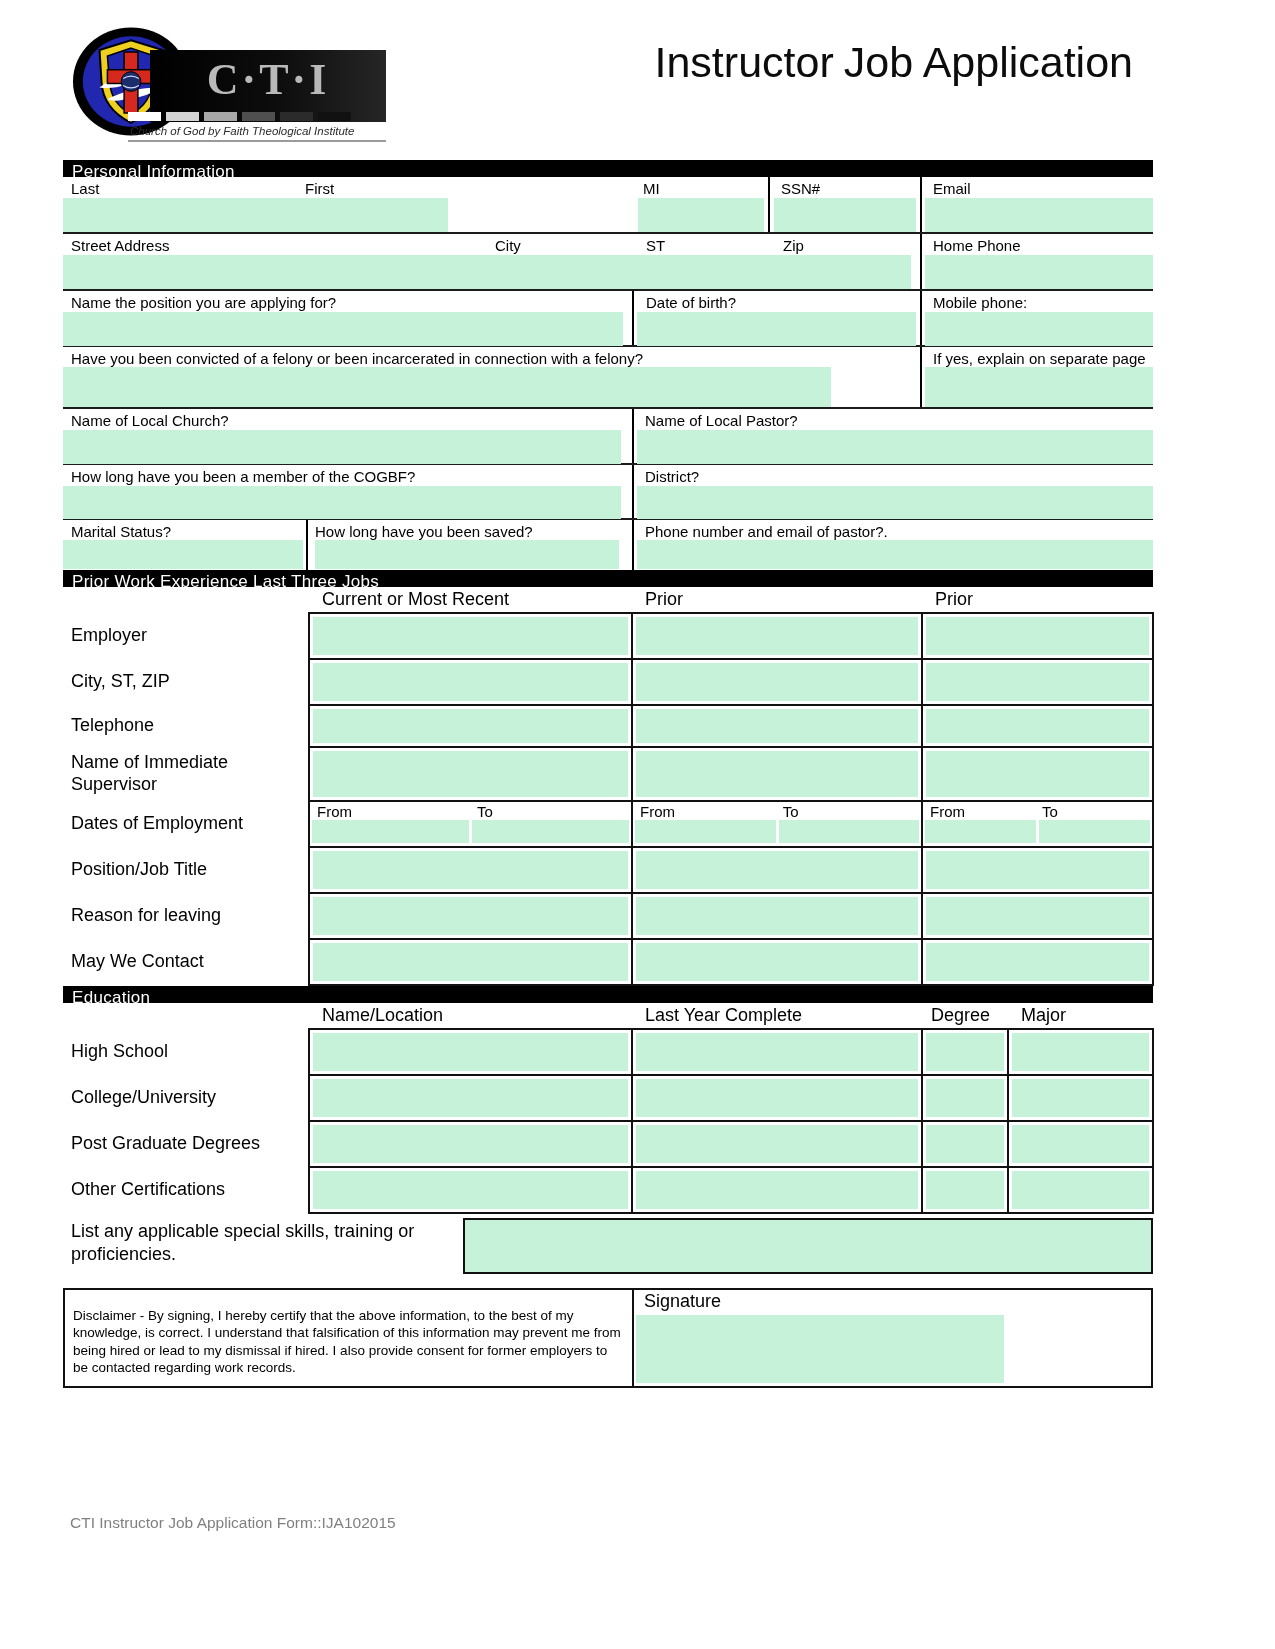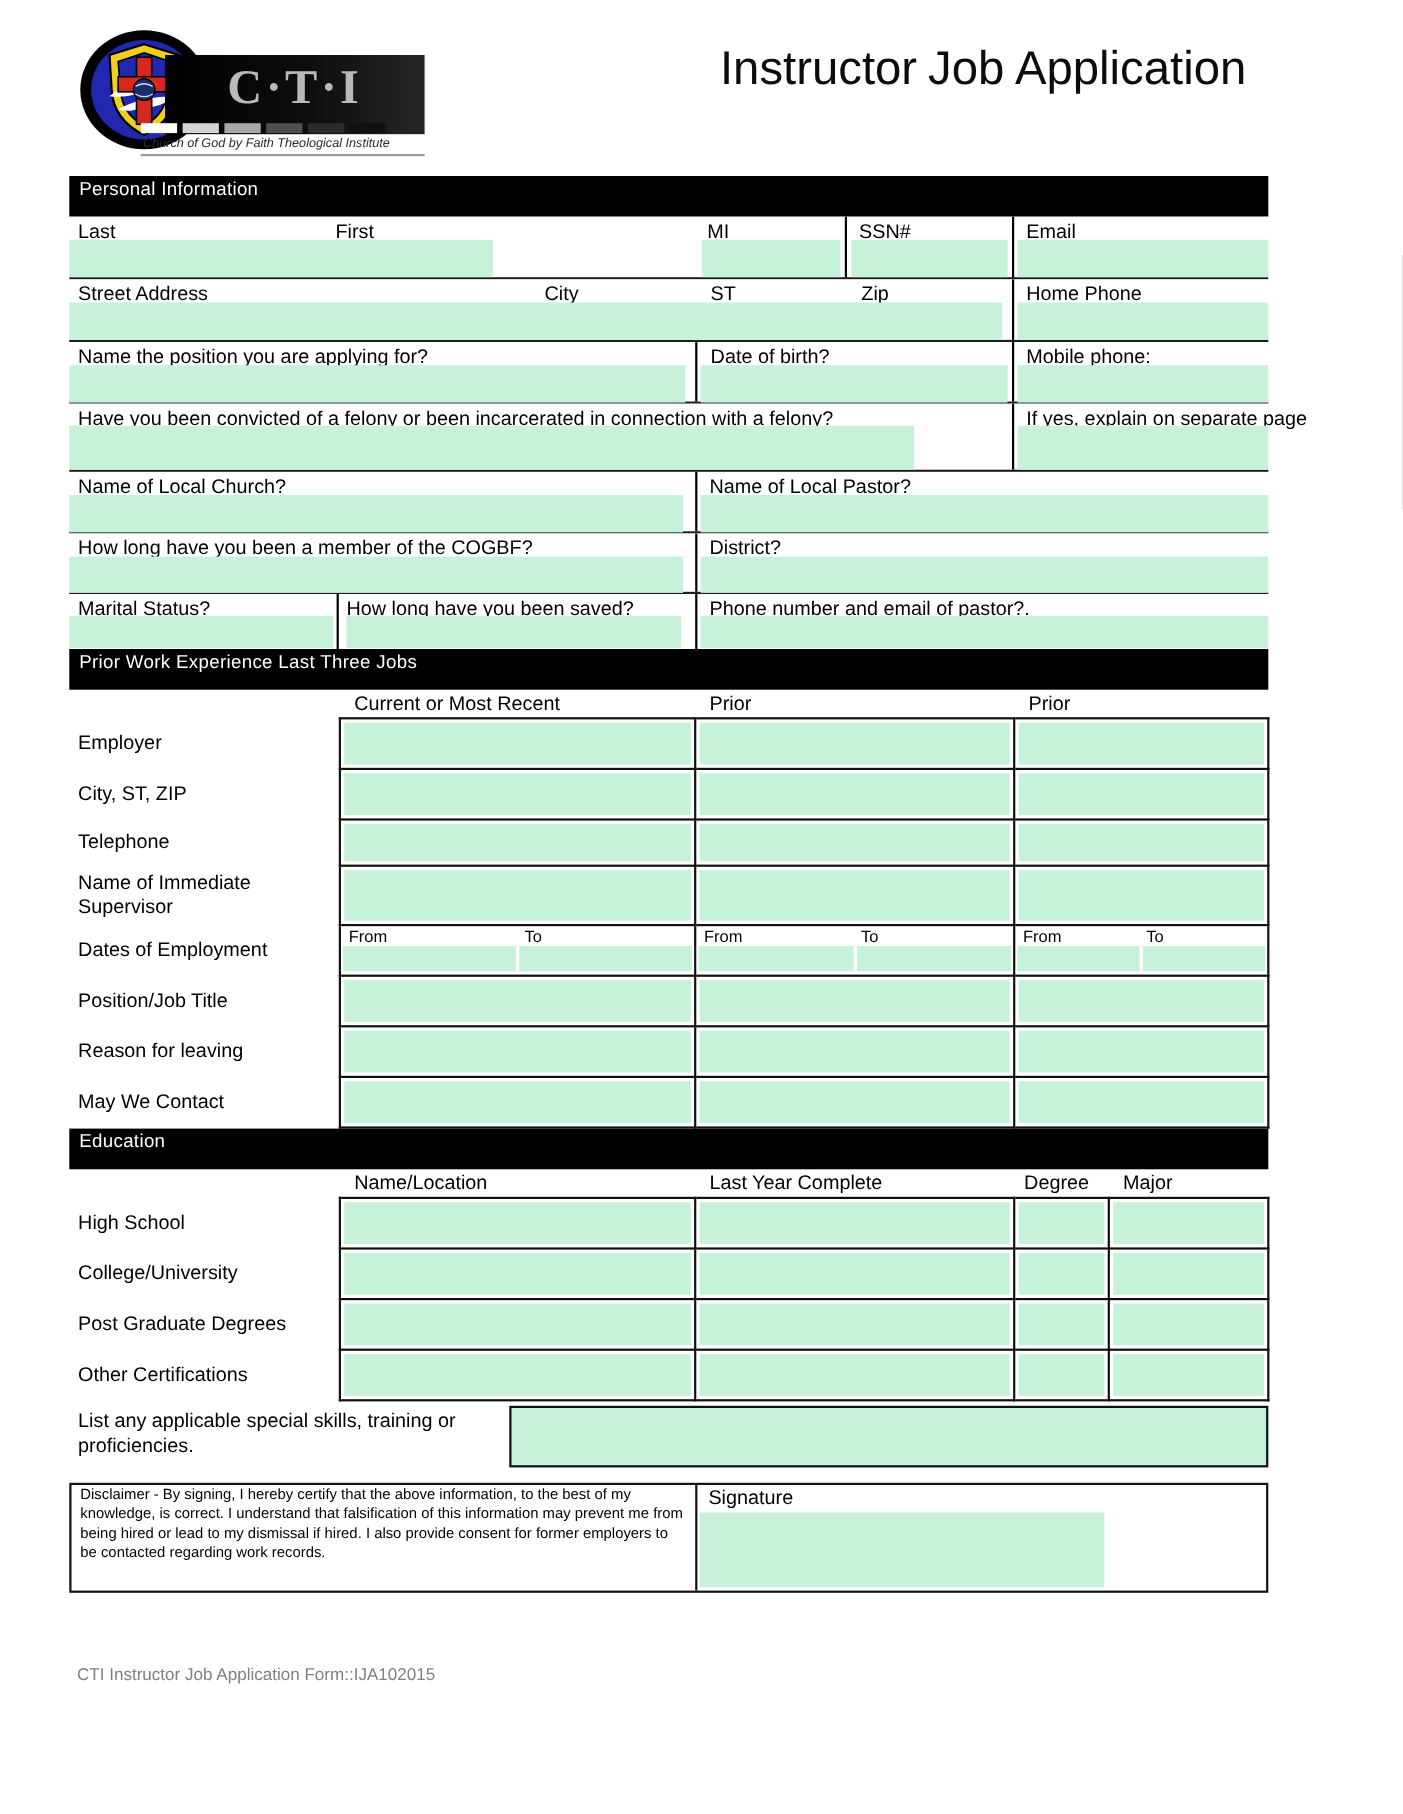--- a/index.html
+++ b/index.html
@@ -18,26 +18,26 @@
     font-style:italic; color:#2b2b2b; white-space:nowrap;}
   .logo-rule{position:absolute; left:128px; top:140px; width:258px; height:2px; background:#9a9a9a;}
   .emblem{position:absolute; left:72px; top:26px; width:118px; height:113px;}
   .doc-title{position:absolute; left:600px; top:38px; width:533px; text-align:right;
     font-size:43px; color:#0c0c0c; white-space:nowrap;}
   .doc-title .reg{font-weight:400; margin-right:10px;}
   .doc-title .bld{font-weight:400;}
 
   
   .form{position:absolute; left:63px; top:160px; width:1090px;}
-  .bar{background:#000; color:#fff; height:37px; font-size:17px; line-height:23px;
+  .bar{background:#000; color:#fff; height:17px; font-size:17px; line-height:23px;
     padding-left:9px; letter-spacing:0.3px;}
 
   
   .prow{position:relative; border-bottom:2px solid #1c1c1c; background:#fff;}
-  .pl{position:absolute; top:3px; font-size:18px; color:#000; white-space:nowrap;}
+  .pl{position:absolute; top:3px; font-size:15px; color:#000; white-space:nowrap;}
   .pf{position:absolute; background:var(--green);}
   .pv{position:absolute; top:0; bottom:0; width:2px; background:#000;}
 
   
   table{border-collapse:collapse; width:1090px; table-layout:fixed;}
   th{font-weight:400;}
   .colhead{font-size:18px; text-align:left; padding:2px 0 2px 13px; height:24px; color:#000;}
   .rowlab{font-size:18px; padding-left:8px; vertical-align:middle; color:#000; line-height:1.2;}
   td.cell{border:2px solid var(--line); padding:3px; background:#fff;}
   .gfield{background:var(--green); width:100%; height:38px;}
@@ -50,21 +50,21 @@
   .ftf{flex:1; height:23px; background:var(--green);}
 
   
   .skills{display:flex; margin-top:2px;}
   .skills-label{width:400px; font-size:18px; padding:4px 10px 0 8px; line-height:1.3;}
   .skills-field{flex:1; height:56px; border:2px solid var(--line); background:var(--green); margin-top:2px;}
 
   
   .sigbox{margin-top:14px; border:2px solid var(--line); display:grid;
     grid-template-columns:567px 376px 143px; min-height:100px;}
-  .disc-cell{padding:0 10px 6px 8px; font-size:13.5px; line-height:1.28; color:#000;}
+  .disc-cell{padding:17px 10px 6px 8px; font-size:13.5px; line-height:1.28; color:#000;}
   .sig-cell,.date-cell{border-left:2px solid var(--line); position:relative;}
   .sig-label,.date-label{position:absolute; left:10px; top:1px; font-size:18px;}
   .sig-field,.date-field{position:absolute; left:2px; right:4px; top:25px; bottom:3px; background:var(--green);}
 
   .footer{position:absolute; left:70px; top:1514px; font-size:15.5px; color:#808080;}
 </style>
 </head>
 <body>
 
 <div class="page">

